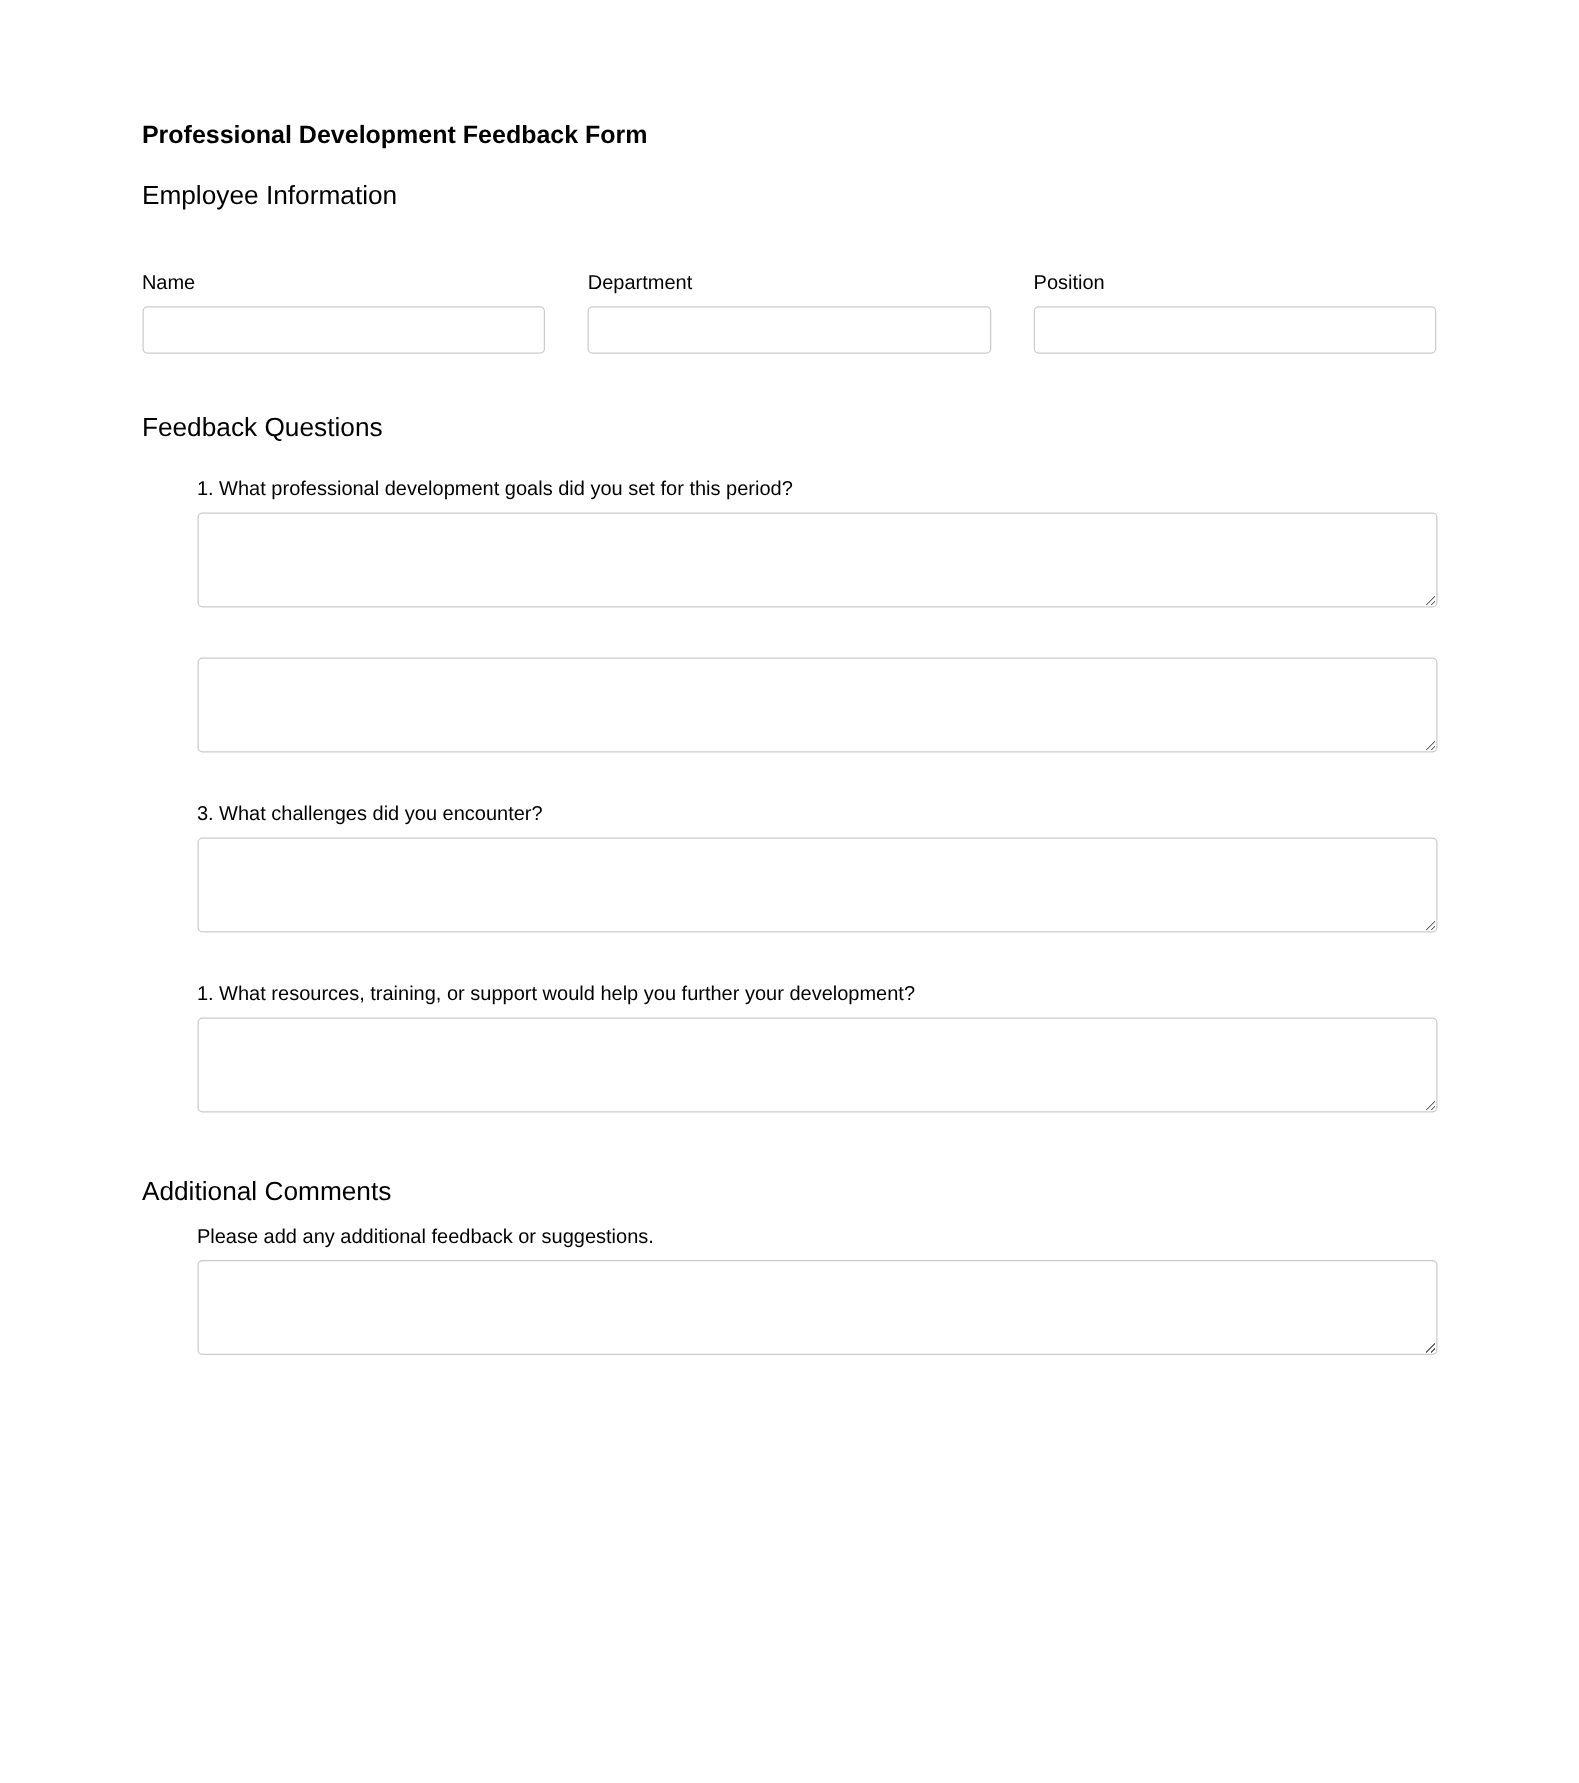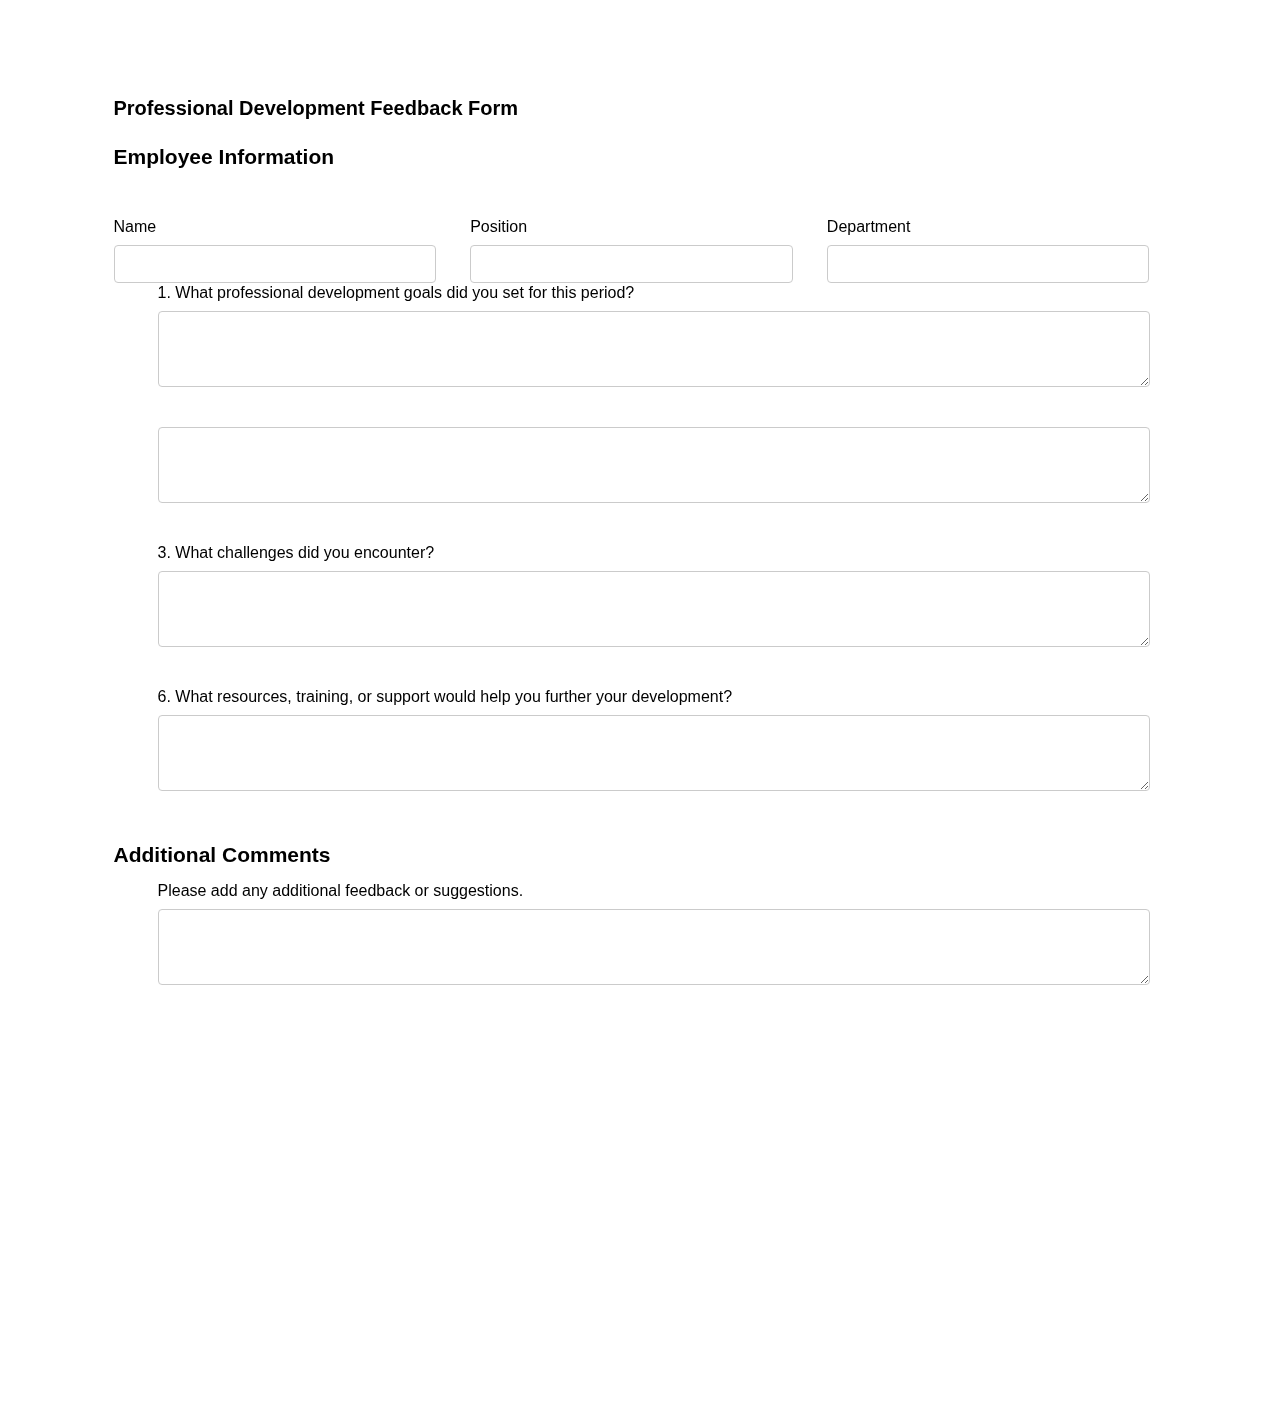--- a/index.html
+++ b/index.html
@@ -22,21 +22,21 @@
   }
   h1.page-title {
     font-size: 20px;
     line-height: 1.18;
     font-weight: 700;
     margin: 0 0 24px 0;
   }
   h2.section-heading {
     font-size: 21px;
     line-height: 1.15;
-    font-weight: 700;
+    font-weight: 400;
   }
   h2.employee-heading { margin: 24px 0 48px 0; }
   h2.feedback-heading { margin: 48px 0 27px 0; }
   h2.additional-heading { margin: 52px 0 14px 0; }
 
   .fields-row {
     display: grid;
     grid-template-columns: repeat(3, 1fr);
     gap: 34px;
   }
@@ -87,46 +87,47 @@
     <h1 class="page-title">Professional Development Feedback Form</h1>
 
     <h2 class="section-heading employee-heading">Employee Information</h2>
 
     <div class="fields-row">
       <div class="field">
         <label class="field-label">Name</label>
         <input class="text-input" type="text" value="" style="">
       </div>
       <div class="field">
-        <label class="field-label">Position</label>
+        <label class="field-label">Department</label>
         <input class="text-input" type="text" value="" style="">
       </div>
       <div class="field">
-        <label class="field-label">Department</label>
+        <label class="field-label">Position</label>
         <input class="text-input" type="text" value="" style="">
       </div>
     </div>
 
+    <h2 class="section-heading feedback-heading">Feedback Questions</h2>
 
     <div class="question-block">
       <label class="question-label">1. What professional development goals did you set for this period?</label>
       <textarea class="answer-textarea" style=""></textarea>
     </div>
 
     <div class="question-block">
       <textarea class="answer-textarea" style=""></textarea>
     </div>
 
     <div class="question-block">
       <label class="question-label">3. What challenges did you encounter?</label>
       <textarea class="answer-textarea" style=""></textarea>
     </div>
 
     <div class="question-block">
-      <label class="question-label">6. What resources, training, or support would help you further your development?</label>
+      <label class="question-label">1. What resources, training, or support would help you further your development?</label>
       <textarea class="answer-textarea" style=""></textarea>
     </div>
 
 
     <h2 class="section-heading additional-heading">Additional Comments</h2>
 
     <div class="question-block">
       <label class="question-label">Please add any additional feedback or suggestions.</label>
       <textarea class="answer-textarea" style=""></textarea>
     </div>

